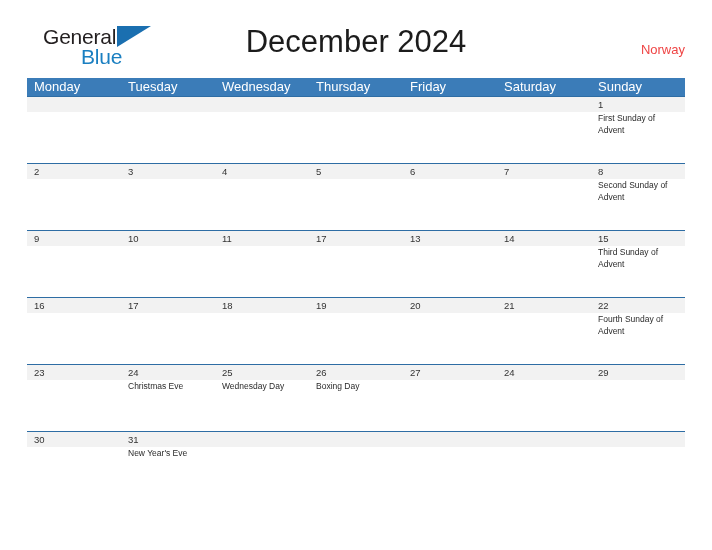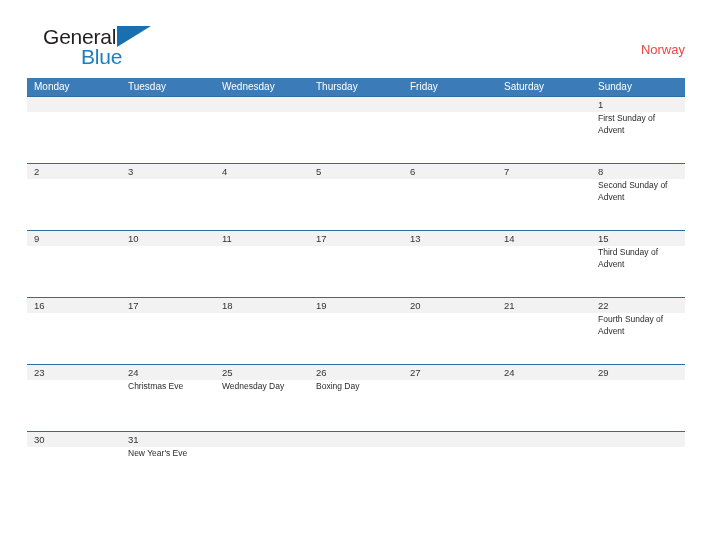--- a/index.html
+++ b/index.html
@@ -96,21 +96,21 @@
   }
 
   .weekday-row {
     display: flex;
     width: 100%;
     background: #3b7cb8;
     height: 18px;
   }
   .weekday {
     flex: 1 1 0;
-    font-size: 10px;
+    font-size: 13px;
     color: #ffffff;
     line-height: 18px;
     padding-left: 7px;
     box-sizing: border-box;
     font-family: "Liberation Sans", sans-serif;
   }
 
   .week-row {
     display: flex;
     width: 100%;
@@ -166,20 +166,21 @@
     <div class="logo">
       <span class="logo-general">General</span>
       <span class="logo-flag">
         <svg width="36" height="22" viewBox="0 0 36 22" xmlns="http://www.w3.org/2000/svg">
           <polygon points="0,0 34,0 0,21" fill="#1a6fb0"></polygon>
         </svg>
       </span>
       <span class="logo-blue">Blue</span>
     </div>
 
+    <div class="month-title">December 2024</div>
 
     <div class="country">Norway</div>
   </div>
 
   <div class="calendar">
 
     <div class="weekday-row">
       <div class="weekday">Monday</div>
       <div class="weekday">Tuesday</div>
       <div class="weekday">Wednesday</div>

